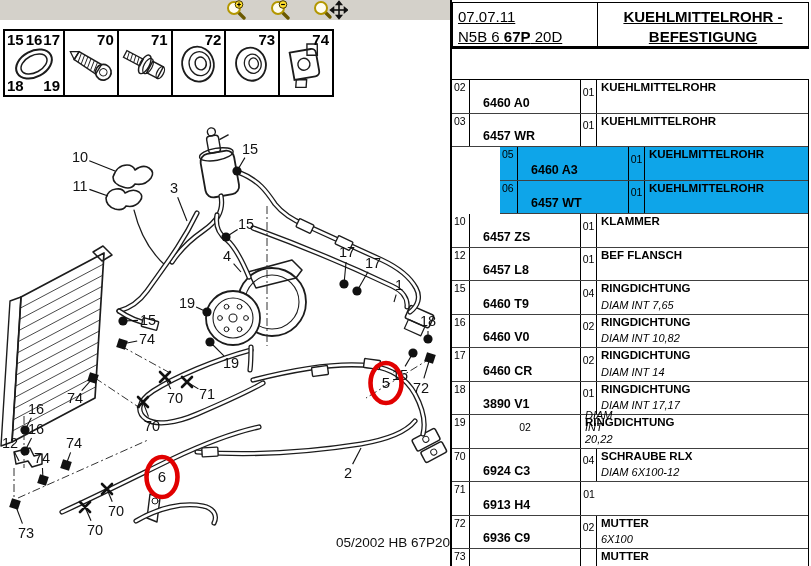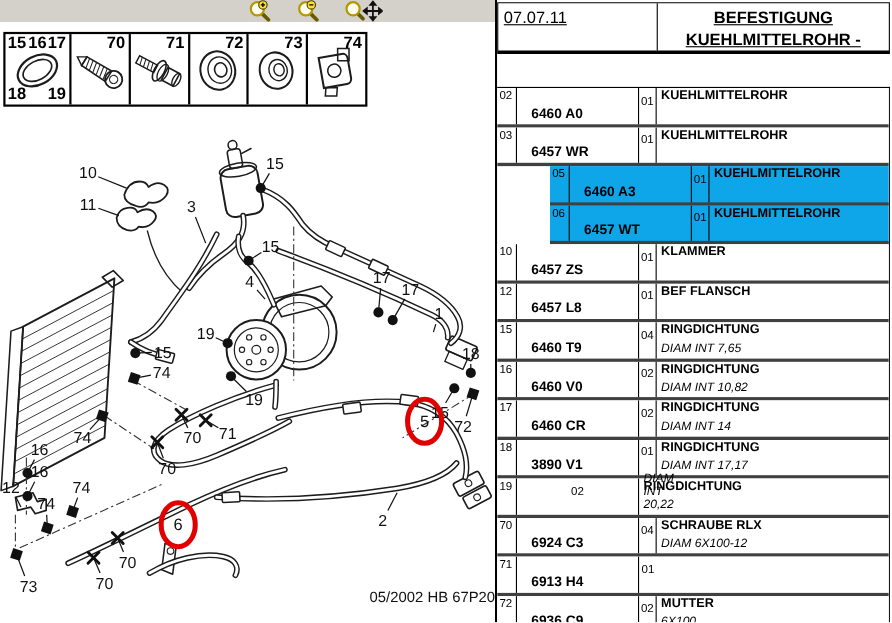--- a/index.html
+++ b/index.html
@@ -24,21 +24,21 @@
   
   #right{position:absolute;left:452px;top:0;width:359px;height:566px;background:#fff;}
   #hdrbox{position:absolute;left:0;top:2px;width:357px;height:47px;border:1px solid #000;
           border-bottom:3px solid #000;box-sizing:border-box;display:flex;text-decoration:underline;}
   #hdrleft{width:145px;border-right:1px solid #000;box-sizing:border-box;padding:4px 0 0 5px;}
   #hdrdate{font-size:15px;line-height:20px;}
   #hdrcode{font-size:15px;line-height:20px;}
   #hdrright{flex:1;text-align:center;font-weight:bold;font-size:15px;line-height:20px;padding-top:4px;}
   #rows{position:absolute;left:0;top:79px;width:357px;bottom:0;overflow:hidden;
         border-top:1px solid #000;border-right:1px solid #000;box-sizing:border-box;}
-  .prow{display:grid;grid-template-columns:18px 111px 16px 1fr;height:32.5px;border-bottom:3px solid #404040;background:#fff;}
+  .prow{display:grid;grid-template-columns:18px 111px 16px 1fr;height:32.5px;border-bottom:1px solid #404040;background:#fff;}
   .prow.hl{background:#0ea5e9;margin-left:48px;}
   .prow .c{border-right:1px solid #000;position:relative;box-sizing:border-box;}
   .prow .c:last-child{border-right:none;}
   .ref{font-size:10.5px;padding:1px 0 0 2px;}
   .part{display:flex;align-items:flex-end;padding:0 0 3px 13px;font-weight:bold;font-size:12.5px;}
   .qty{display:flex;align-items:flex-end;justify-content:center;padding-bottom:15px;font-size:10.5px;}
   .desc .dname{position:absolute;left:4px;top:1px;font-weight:bold;font-size:11.5px;}
   .desc .dspec{position:absolute;left:4px;bottom:3px;font-size:11px;font-style:italic;}
 </style>
 </head>
@@ -355,24 +355,25 @@
         </div>
       </div>
   </div>
 
   <div id="divider"></div>
 
   <div id="right">
     <div id="hdrbox">
       <div id="hdrleft">
         <div id="hdrdate">07.07.11</div>
+        <div id="hdrcode"><span>N5B 6 </span><b>67P</b><span> 20D</span></div>
       </div>
       <div id="hdrright">
+        <div>KUEHLMITTELROHR -</div>
         <div>BEFESTIGUNG</div>
-        <div>KUEHLMITTELROHR -</div>
       </div>
     </div>
     <div id="rows">
         <div class="prow">
           <div class="c ref">02</div>
           <div class="c part">6460 A0</div>
           <div class="c qty">01</div>
           <div class="c desc">
             <span class="dname">KUEHLMITTELROHR</span>
             <span class="dspec"></span>

